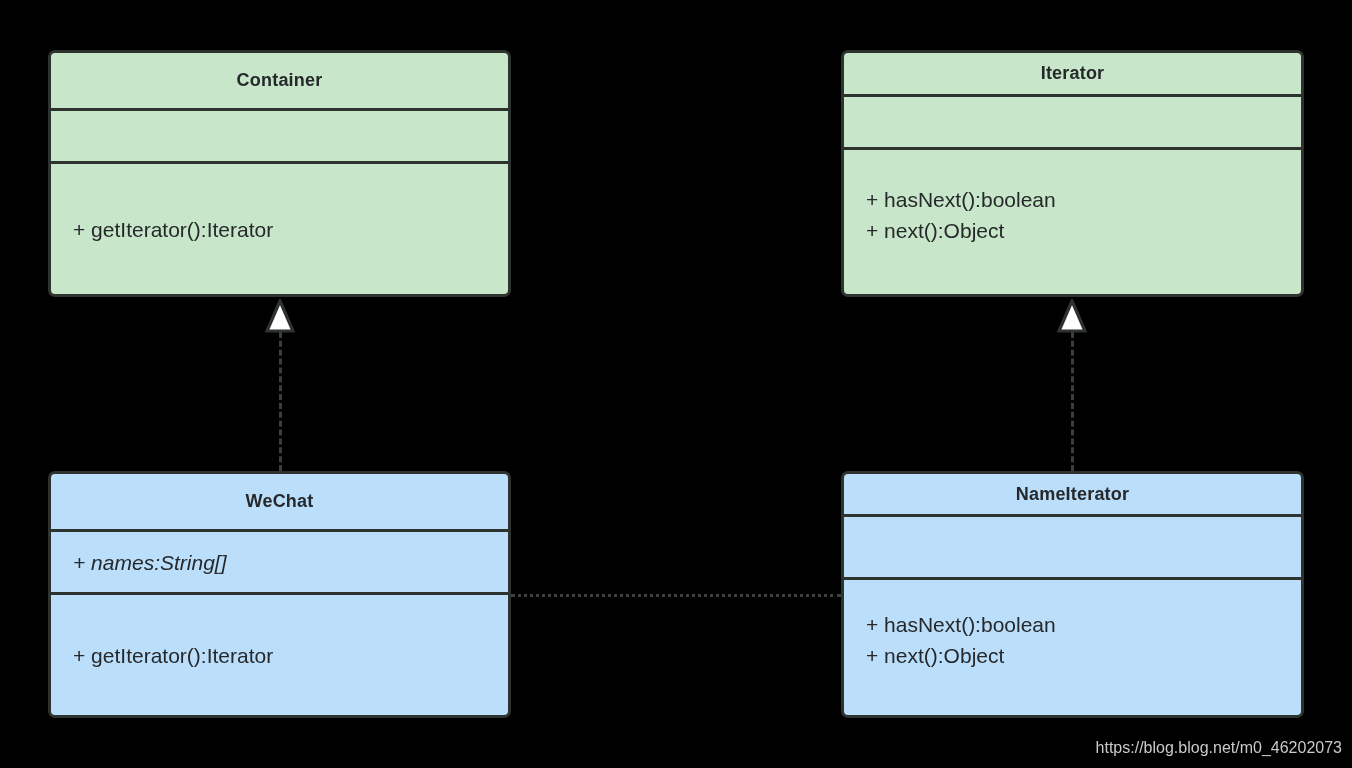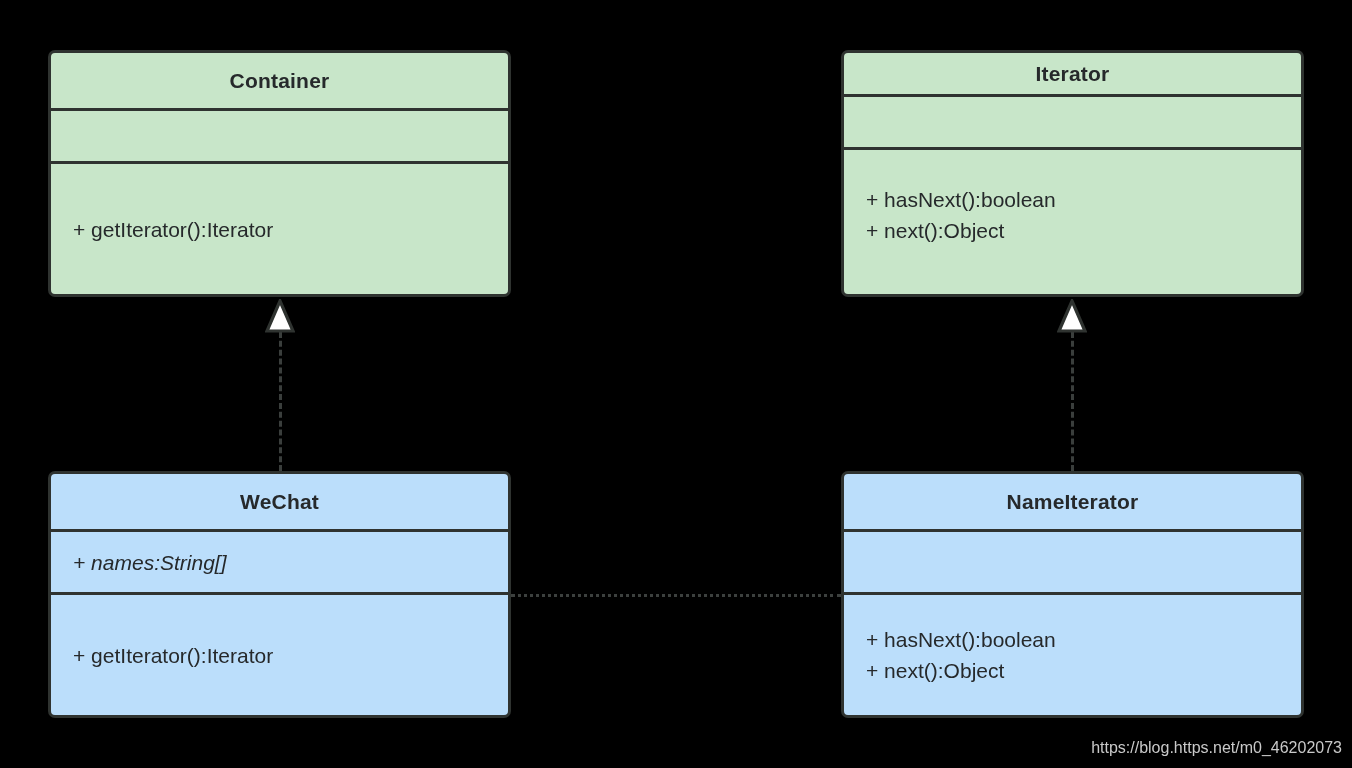--- a/index.html
+++ b/index.html
@@ -25,21 +25,21 @@
     overflow: hidden;
   }
   .uml-class.green  { background: #c8e6c9; }
   .uml-class.blue   { background: #bbdefb; }
 
   .cls-title {
     box-sizing: border-box;
     width: 100%;
     text-align: center;
     font-weight: bold;
-    font-size: 21px;
+    font-size: 18px;
     color: #26292b;
     letter-spacing: 0.2px;
     display: flex;
     align-items: center;
     justify-content: center;
   }
   .cls-divider {
     width: 100%;
     height: 3px;
     background: #2f3330;
@@ -118,21 +118,21 @@
     <div class="cls-compartment" style="height:60px;font-style:italic;">
       <div class="cls-member">+ names:String[]</div>
     </div>
     <div class="cls-divider"></div>
     <div class="cls-compartment" style="height:120px;">
       <div class="cls-member">+ getIterator():Iterator</div>
     </div>
   </div>
 
   <div class="uml-class blue" style="left:841px; top:471px; width:463px; height:247px;">
-    <div class="cls-title" style="height:55px;">NameIterator</div>
+    <div class="cls-title" style="height:40px;">NameIterator</div>
     <div class="cls-divider"></div>
     <div class="cls-compartment empty" style="height:60px;"></div>
     <div class="cls-divider"></div>
     <div class="cls-compartment" style="height:120px;">
       <div class="cls-member">+ hasNext():boolean</div>
       <div class="cls-member">+ next():Object</div>
     </div>
   </div>
 
   <div class="conn-dashed-v" style="left:279px; top:332px; height:139px;"></div>
@@ -144,15 +144,15 @@
 
   <div class="conn-dashed-v" style="left:1071px; top:332px; height:139px;"></div>
   <div class="arrow-hollow-tri" style="left:1057px; top:299px;">
     <svg width="30" height="34" viewBox="0 0 30 34" xmlns="http://www.w3.org/2000/svg">
       <polygon points="15,2 28,32 2,32" fill="#ffffff" stroke="#2f3330" stroke-width="3.2" stroke-linejoin="miter"></polygon>
     </svg>
   </div>
 
   <div class="conn-dotted-h" style="left:511px; top:594px; width:330px;"></div>
 
-  <div class="watermark" style="right:10px; top:739px;">https://blog.https.net/m0_46202073</div>
+  <div class="watermark" style="right:10px; top:739px;">https://blog.blog.net/m0_46202073</div>
 
 </div>
 
 </body></html>

